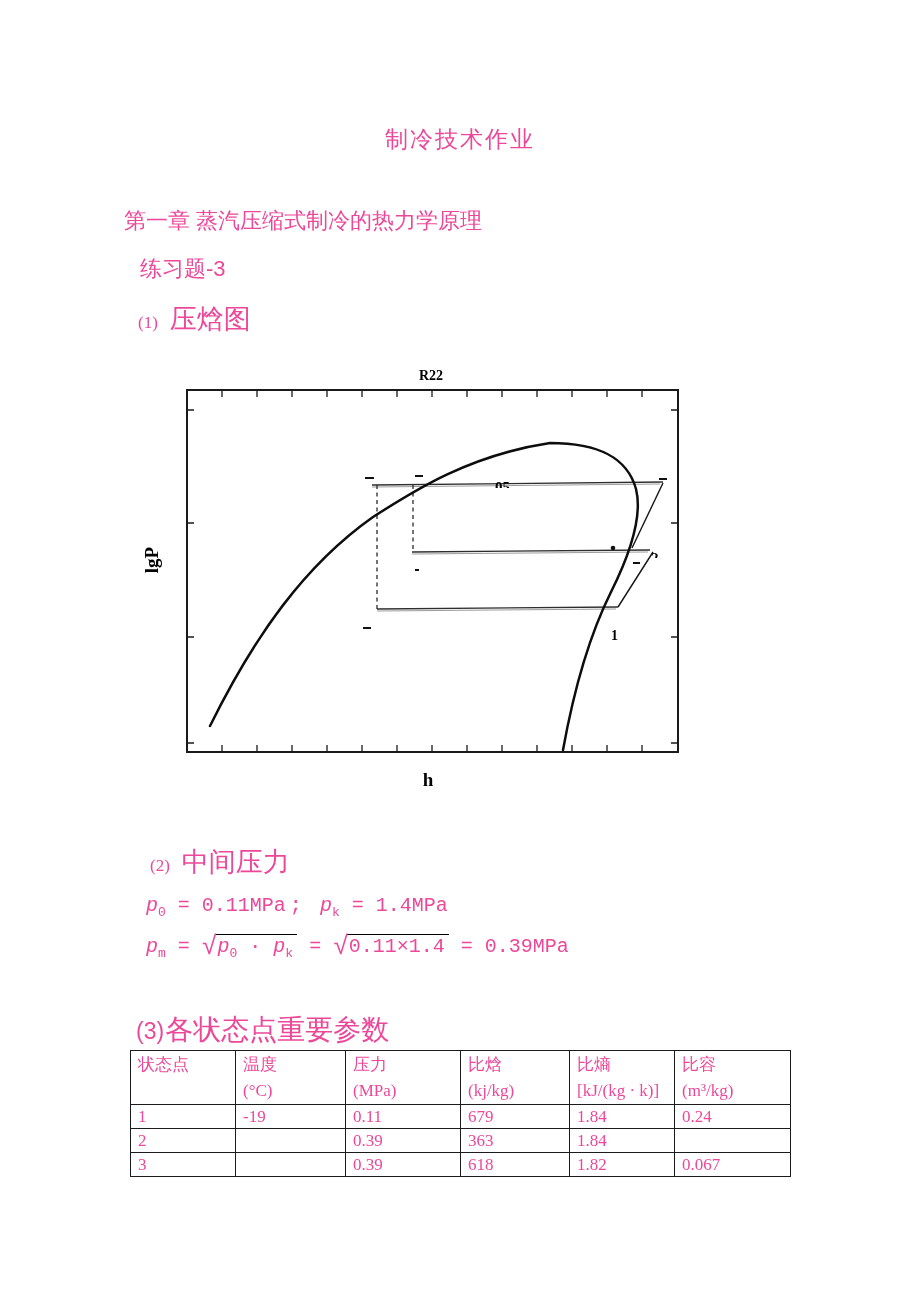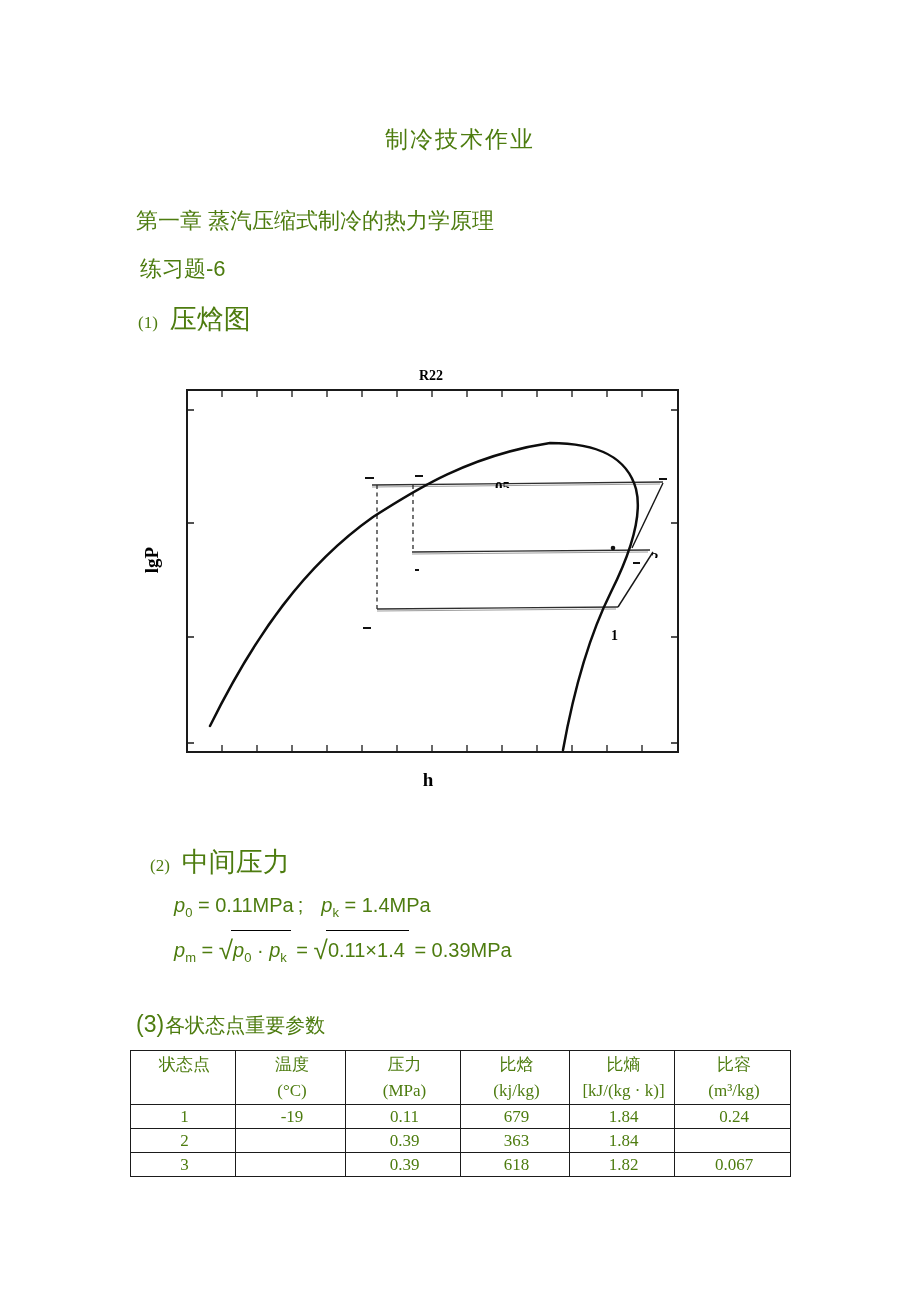--- a/index.html
+++ b/index.html
@@ -1,75 +1,75 @@
 <!DOCTYPE html>
 <html><head>
 <meta charset="utf-8">
 <style>
   html,body { margin:0; padding:0; background:#fff; }
   .page {
     position:relative; width:920px; height:1302px; background:#ffffff;
-    font-family:"Liberation Serif", serif; color:#4d7c0f; overflow:hidden;
+    font-family:"Liberation Serif", serif; color:#ec4899; overflow:hidden;
   }
   .cjk { font-family:"Liberation Sans","DejaVu Sans",sans-serif; }
 
   .doc-title {
     position:absolute; top:124px; left:0; width:920px; text-align:center;
     font-size:23px; letter-spacing:2px;
   }
-  .chapter   { position:absolute; left:136px; top:206px; font-size:22px; }
+  .chapter   { position:absolute; left:124px; top:206px; font-size:22px; }
   .exercise  { position:absolute; left:140px; top:254px; font-size:22px; }
 
   .item-heading { position:absolute; white-space:nowrap; }
   .item1 { left:138px; top:301px; }
   .sec2  { left:150px; top:844px; }
   .sec3  { left:136px; top:1011px; }
   .marker-serif { font-family:"Liberation Serif",serif; font-size:17px; margin-right:12px; }
   .item-title   { font-size:27px; }
   .sec3 .marker-sans { font-size:23px; margin-right:1px; }
-  .sec3 .item-title  { font-size:20px; }
+  .sec3 .item-title  { font-size:28px; }
 
   .figure { position:absolute; left:130px; top:350px; width:580px; height:460px; }
   .svg-title { font:bold 14px "Liberation Serif",serif; }
   .svg-axis  { font:bold 19px "Liberation Serif",serif; }
   .svg-frag  { font:bold 15px "Liberation Serif",serif; }
   .svg-frag-sm { font:bold 14px "Liberation Serif",serif; }
 
-  .formula { position:absolute; left:146px; font-size:20px; font-family:Liberation Sans, sans-serif; white-space:nowrap;margin-left:28px; }
+  .formula { position:absolute; left:146px; font-size:20px; font-family:Liberation Mono, monospace; white-space:nowrap; }
   .formula1 { top:894px; }
   .formula2 { top:930px; }
   .formula i { font-style:italic; }
   .formula sub { font-size:13px; }
   .formula .sep { margin:0 18px 0 4px; }
   .rsign { font-size:26px; font-style:normal; position:relative; top:2px; margin-right:-2px; }
-  .rad   { display:inline-block; border-top:1.5px solid #000; padding:8px 4px 0 2px; }
+  .rad   { display:inline-block; border-top:1.5px solid #000; padding:0 4px 0 2px; }
 
   .params-table {
     position:absolute; left:130px; top:1050px;
     border-collapse:collapse; table-layout:fixed;
-    font-size:17px; font-family:"Liberation Serif",serif;text-align:center;
+    font-size:17px; font-family:"Liberation Serif",serif;
   }
   .params-table td {
     border:1.5px solid #1b1b1b; padding:1px 4px 0 7px; vertical-align:top;
     overflow:hidden; white-space:nowrap;
   }
   .params-table .hdr td { height:52px; line-height:26px; }
   .params-table .r td { height:22px; line-height:22px; }
   .hcell .l2 { display:block; }
 </style>
 </head>
 <body>
 
 <div class="page">
 
   <div class="doc-title cjk">制冷技术作业</div>
 
   <div class="chapter cjk">第一章 蒸汽压缩式制冷的热力学原理</div>
 
-  <div class="exercise cjk">练习题-6</div>
+  <div class="exercise cjk">练习题-3</div>
 
   <div class="item-heading item1">
     <span class="marker-serif">(1)</span><span class="item-title cjk">压焓图</span>
   </div>
 
   <svg class="figure" viewBox="130 350 580 460" xmlns="http://www.w3.org/2000/svg">
     <defs>
       <clipPath id="clipFrag05">
           <rect x="492" y="476" width="34" height="12"></rect>
         </clipPath>

